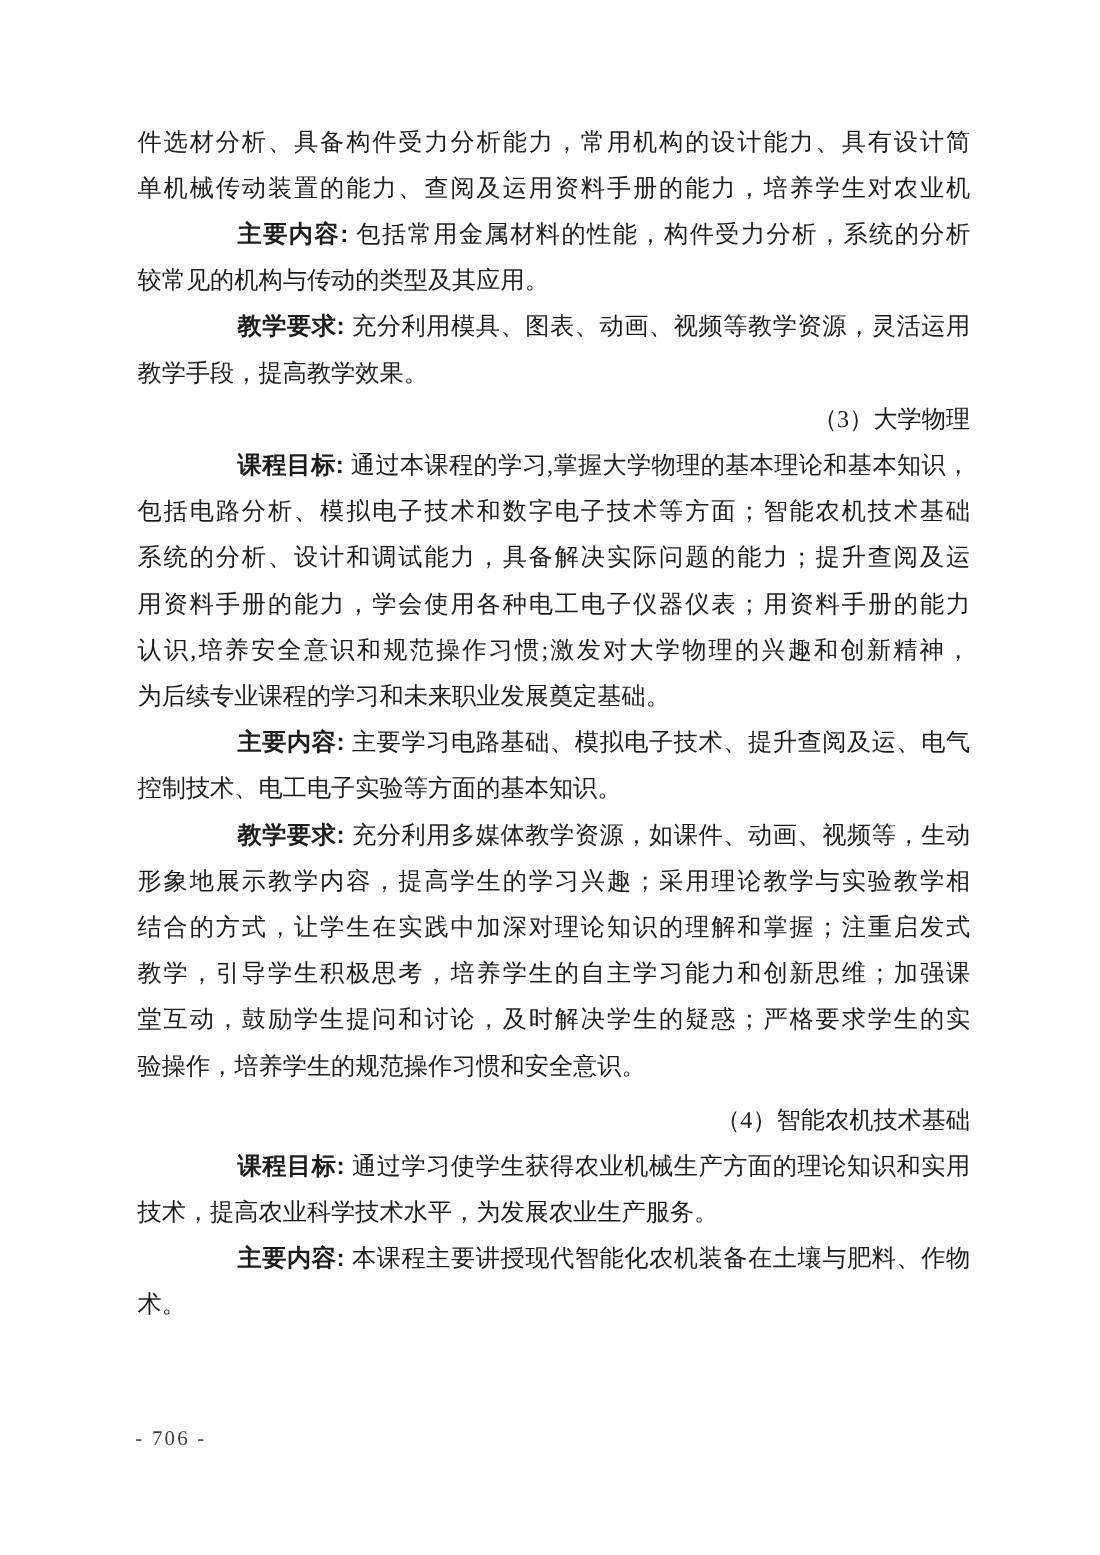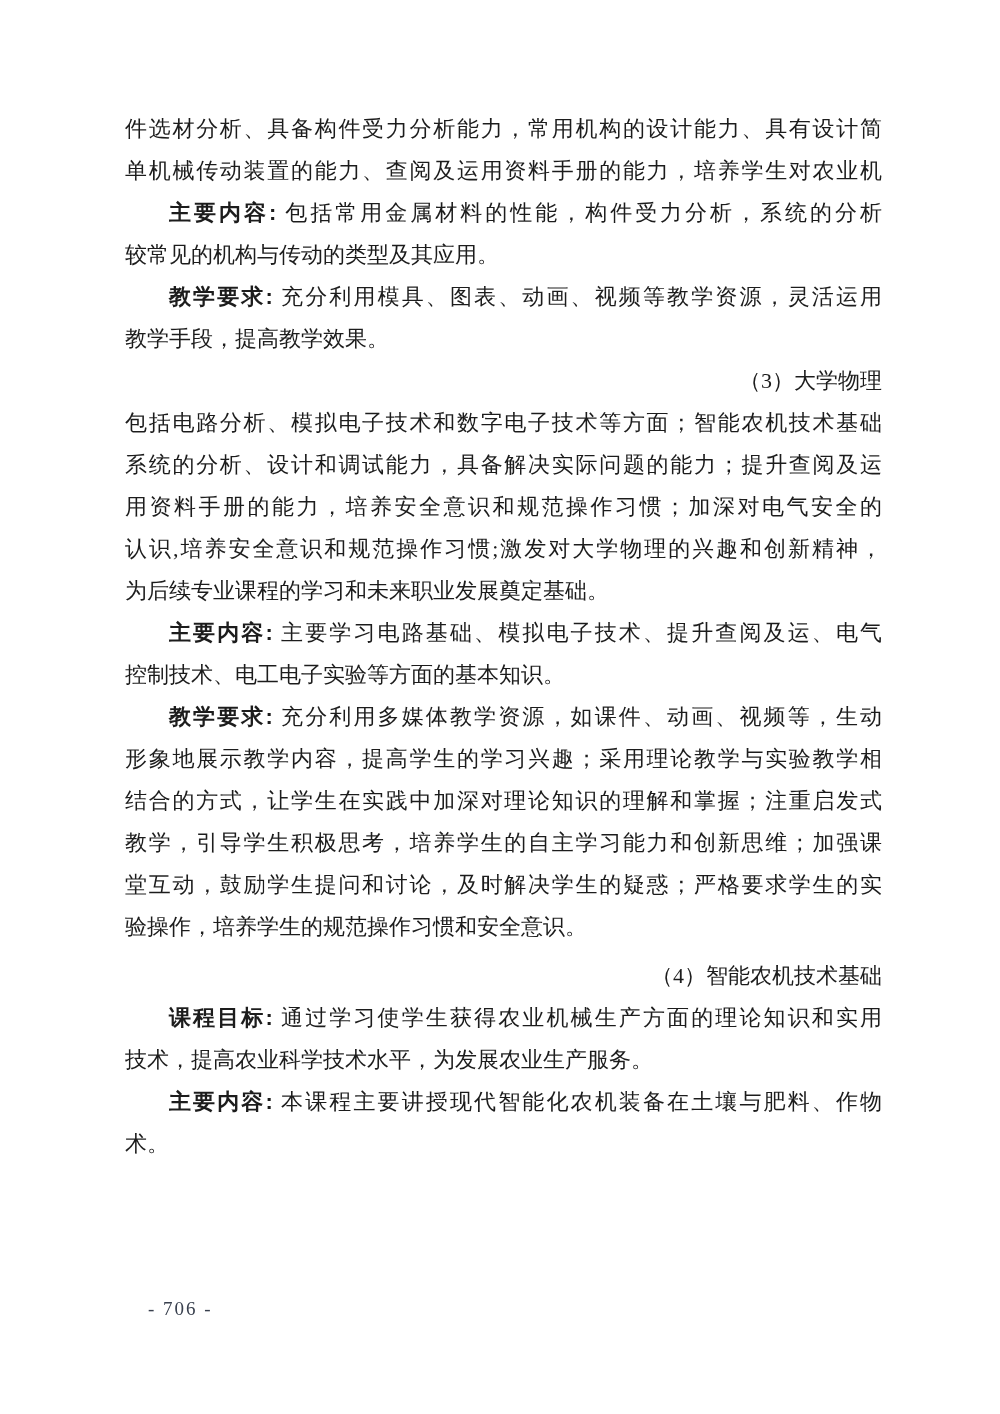--- a/index.html
+++ b/index.html
@@ -36,24 +36,25 @@
   .line.indent {
     text-indent: 44px;
     text-align: right;
   }
   .line.space-before {
     margin-top: 7px;
   }
   .label {
     font-weight: 700;
     font-family: "Liberation Sans", "DejaVu Sans", sans-serif;
+    margin-left: 47px;
   }
   .footer {
     position: absolute;
-    left: 148px;
+    left: 123px;
     top: 1297px;
     font-size: 19px;
     line-height: 24px;
     letter-spacing: 2px;
     color: #39404e;
     font-family: "Liberation Serif", "DejaVu Serif", serif;
   }
 </style>
 </head>
 <body>
@@ -65,23 +66,24 @@
     <div class="line fill">单机械传动装置的能力、查阅及运用资料手册的能力，培养学生对农业机</div>
 
     <div class="line fill indent"><span class="label">主要内容: </span><span>包括常用金属材料的性能，构件受力分析，系统的分析</span></div>
     <div class="line">较常见的机构与传动的类型及其应用。</div>
 
     <div class="line fill indent"><span class="label">教学要求: </span><span>充分利用模具、图表、动画、视频等教学资源，灵活运用</span></div>
     <div class="line">教学手段，提高教学效果。</div>
 
     <div class="line indent">（3）大学物理</div>
 
+    <div class="line fill indent"><span class="label">课程目标: </span><span>通过本课程的学习,掌握大学物理的基本理论和基本知识，</span></div>
     <div class="line fill">包括电路分析、模拟电子技术和数字电子技术等方面；智能农机技术基础</div>
     <div class="line fill">系统的分析、设计和调试能力，具备解决实际问题的能力；提升查阅及运</div>
-    <div class="line fill">用资料手册的能力，培养安全意识和规范操作习惯；加深对电气安全的</div>
+    <div class="line fill">用资料手册的能力，学会使用各种电工电子仪器仪表；用资料手册的能力</div>
     <div class="line fill">认识,培养安全意识和规范操作习惯;激发对大学物理的兴趣和创新精神，</div>
     <div class="line">为后续专业课程的学习和未来职业发展奠定基础。</div>
 
     <div class="line fill indent"><span class="label">主要内容: </span><span>主要学习电路基础、模拟电子技术、提升查阅及运、电气</span></div>
     <div class="line">控制技术、电工电子实验等方面的基本知识。</div>
 
     <div class="line fill indent"><span class="label">教学要求: </span><span>充分利用多媒体教学资源，如课件、动画、视频等，生动</span></div>
     <div class="line fill">形象地展示教学内容，提高学生的学习兴趣；采用理论教学与实验教学相</div>
     <div class="line fill">结合的方式，让学生在实践中加深对理论知识的理解和掌握；注重启发式</div>
     <div class="line fill">教学，引导学生积极思考，培养学生的自主学习能力和创新思维；加强课</div>

